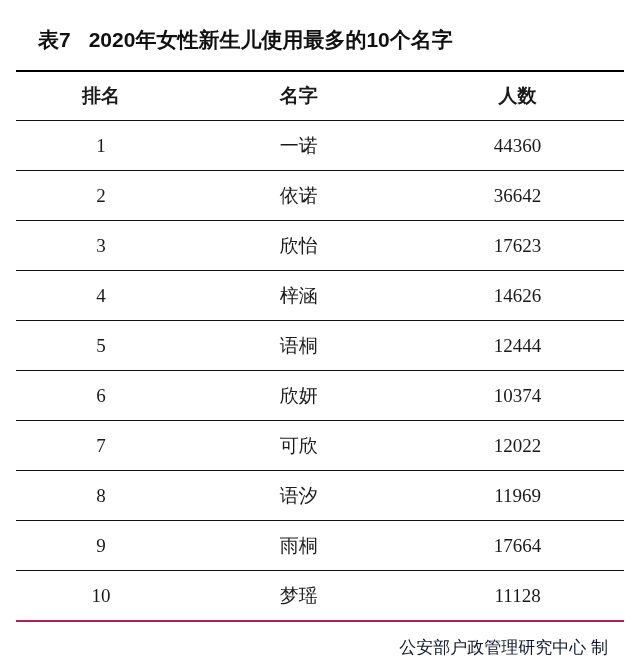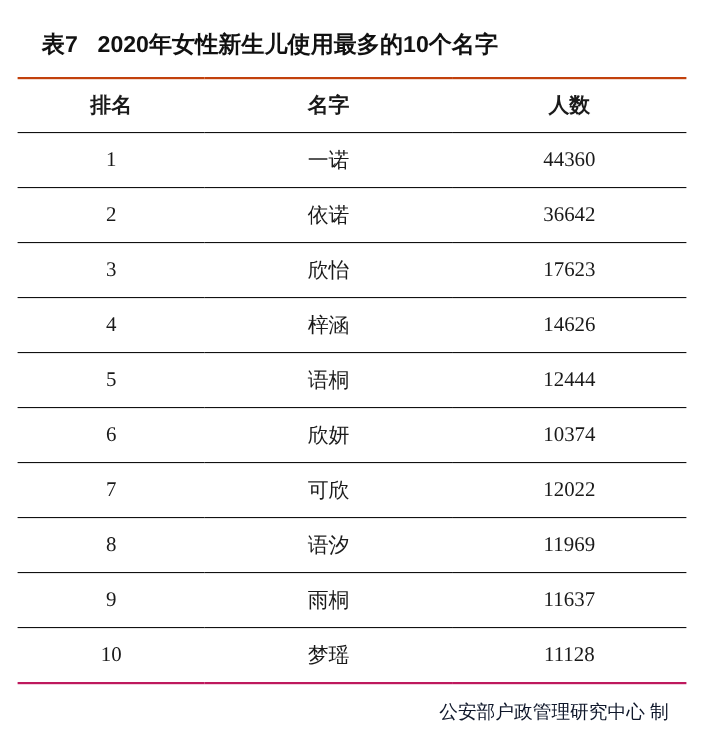--- a/index.html
+++ b/index.html
@@ -47,21 +47,21 @@
     border-left: none;
     border-right: none;
     border-top: 1px solid #111111;
     border-bottom: 1px solid #111111;
   }
   table.data-table thead th {
     font-family: "Liberation Sans", "DejaVu Sans", sans-serif;
     font-size: 19px;
     font-weight: bold;
     height: 46px;
-    border-top: 2px solid #c2410c;
+    border-top: 2px solid #000000;
     border-bottom: 1px solid #111111;
   }
   table.data-table tbody td {
     font-size: 19px;
     height: 47px;
     border-top: none;
     border-bottom: 1px solid #111111;
   }
   table.data-table tbody tr:last-child td {
     border-bottom: 2px solid #be185d;
@@ -150,21 +150,21 @@
           <td class="cell-count">12022</td>
         </tr>
         <tr>
           <td class="cell-rank">8</td>
           <td class="cell-name">语汐</td>
           <td class="cell-count">11969</td>
         </tr>
         <tr>
           <td class="cell-rank">9</td>
           <td class="cell-name">雨桐</td>
-          <td class="cell-count">11637</td>
+          <td class="cell-count">17664</td>
         </tr>
         <tr>
           <td class="cell-rank">10</td>
           <td class="cell-name">梦瑶</td>
           <td class="cell-count">11128</td>
         </tr>
       </tbody>
     </table>
   </div>
 

